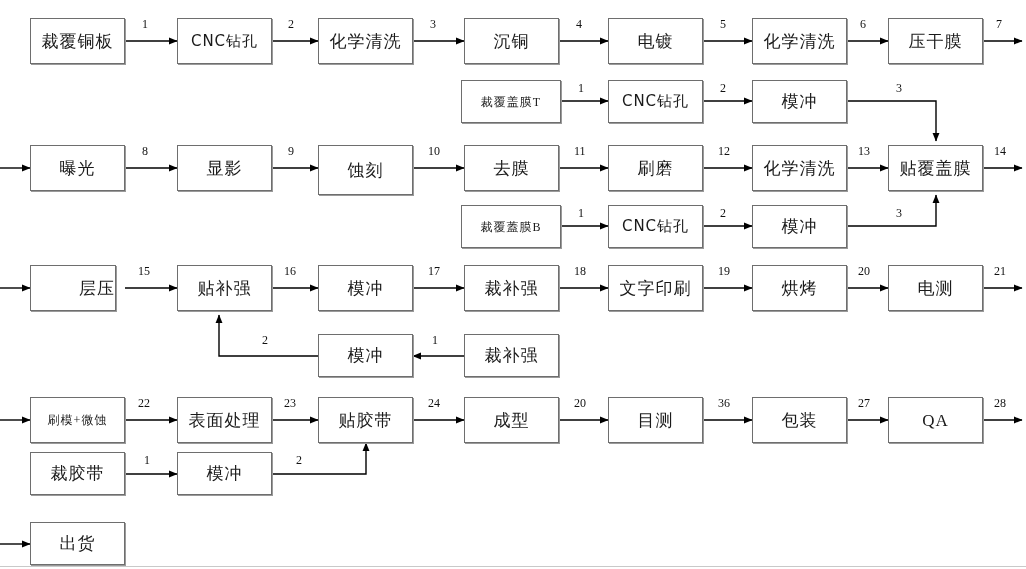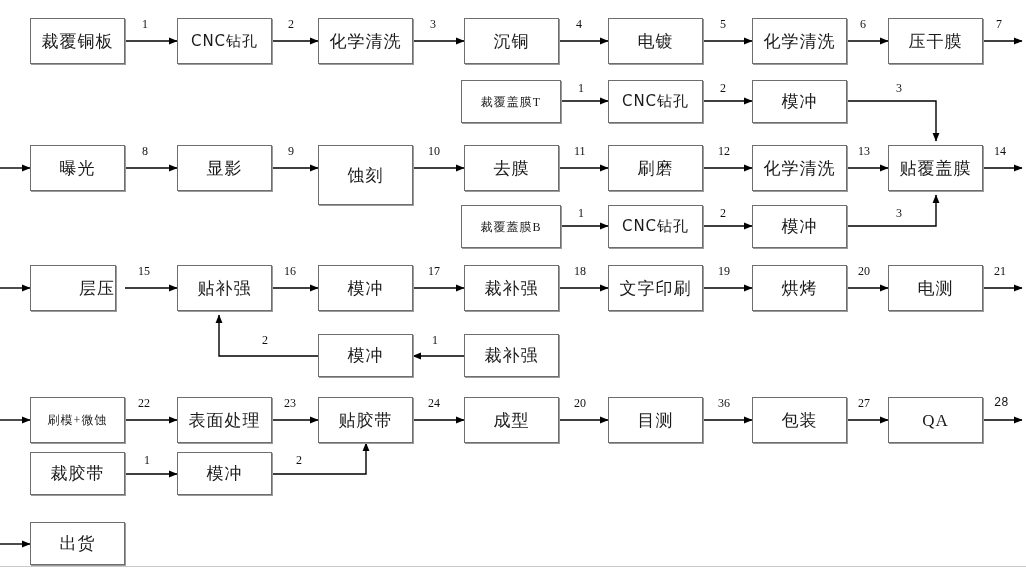--- a/index.html
+++ b/index.html
@@ -106,21 +106,21 @@
       </div>
       <div class="node cjk" style="left: 752px; top: 80px; width: 95px; height: 43px;">
         <span class="lbl">模冲</span>
       </div>
       <div class="node cjk" style="left: 30px; top: 145px; width: 95px; height: 46px;">
         <span class="lbl">曝光</span>
       </div>
       <div class="node cjk" style="left: 177px; top: 145px; width: 95px; height: 46px;">
         <span class="lbl">显影</span>
       </div>
-      <div class="node cjk" style="left: 318px; top: 145px; width: 95px; height: 60px;">
+      <div class="node cjk" style="left: 318px; top: 145px; width: 95px; height: 50px;">
         <span class="lbl">蚀刻</span>
       </div>
       <div class="node cjk" style="left: 464px; top: 145px; width: 95px; height: 46px;">
         <span class="lbl">去膜</span>
       </div>
       <div class="node cjk" style="left: 608px; top: 145px; width: 95px; height: 46px;">
         <span class="lbl">刷磨</span>
       </div>
       <div class="node cjk" style="left: 752px; top: 145px; width: 95px; height: 46px;">
         <span class="lbl">化学清洗</span>
@@ -224,19 +224,19 @@
       <span class="edgelabel" style="left: 858px; top: 265px;">20</span>
       <span class="edgelabel" style="left: 994px; top: 265px;">21</span>
       <span class="edgelabel" style="left: 262px; top: 334px;">2</span>
       <span class="edgelabel" style="left: 432px; top: 334px;">1</span>
       <span class="edgelabel" style="left: 138px; top: 397px;">22</span>
       <span class="edgelabel" style="left: 284px; top: 397px;">23</span>
       <span class="edgelabel" style="left: 428px; top: 397px;">24</span>
       <span class="edgelabel" style="left: 574px; top: 397px;">20</span>
       <span class="edgelabel" style="left: 718px; top: 397px;">36</span>
       <span class="edgelabel" style="left: 858px; top: 397px;">27</span>
-      <span class="edgelabel" style="left: 994px; top: 397px; font-family: Liberation Mono, monospace;">28</span>
+      <span class="edgelabel" style="left: 994px; top: 397px;">28</span>
       <span class="edgelabel" style="left: 144px; top: 454px;">1</span>
       <span class="edgelabel" style="left: 296px; top: 454px;">2</span>
     </div>
 
   <div class="bottomrule"></div>
 </div>
 
 </body></html>

